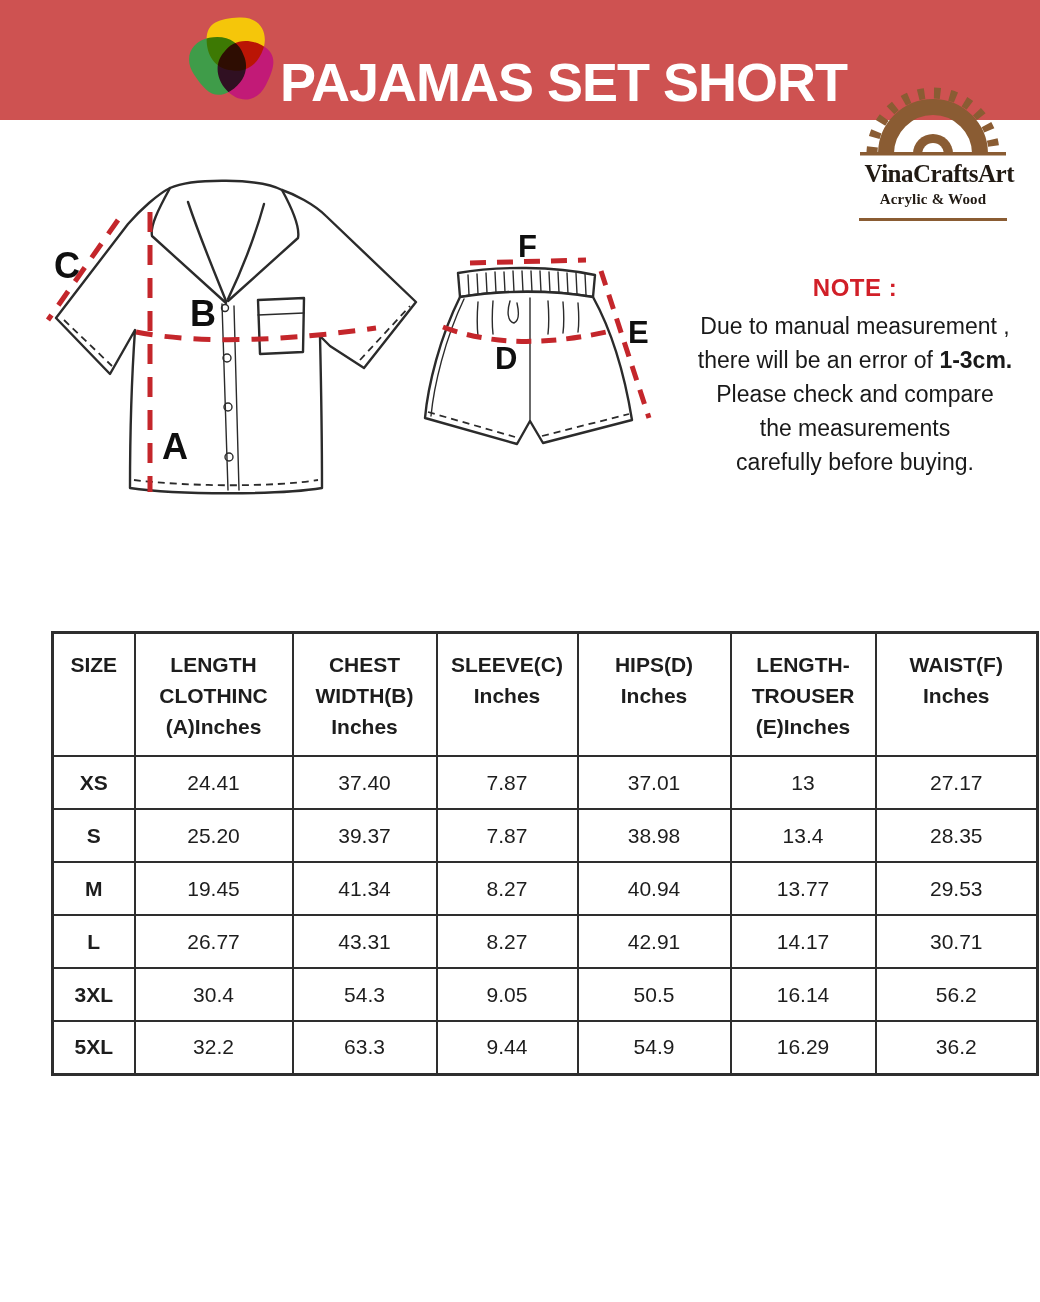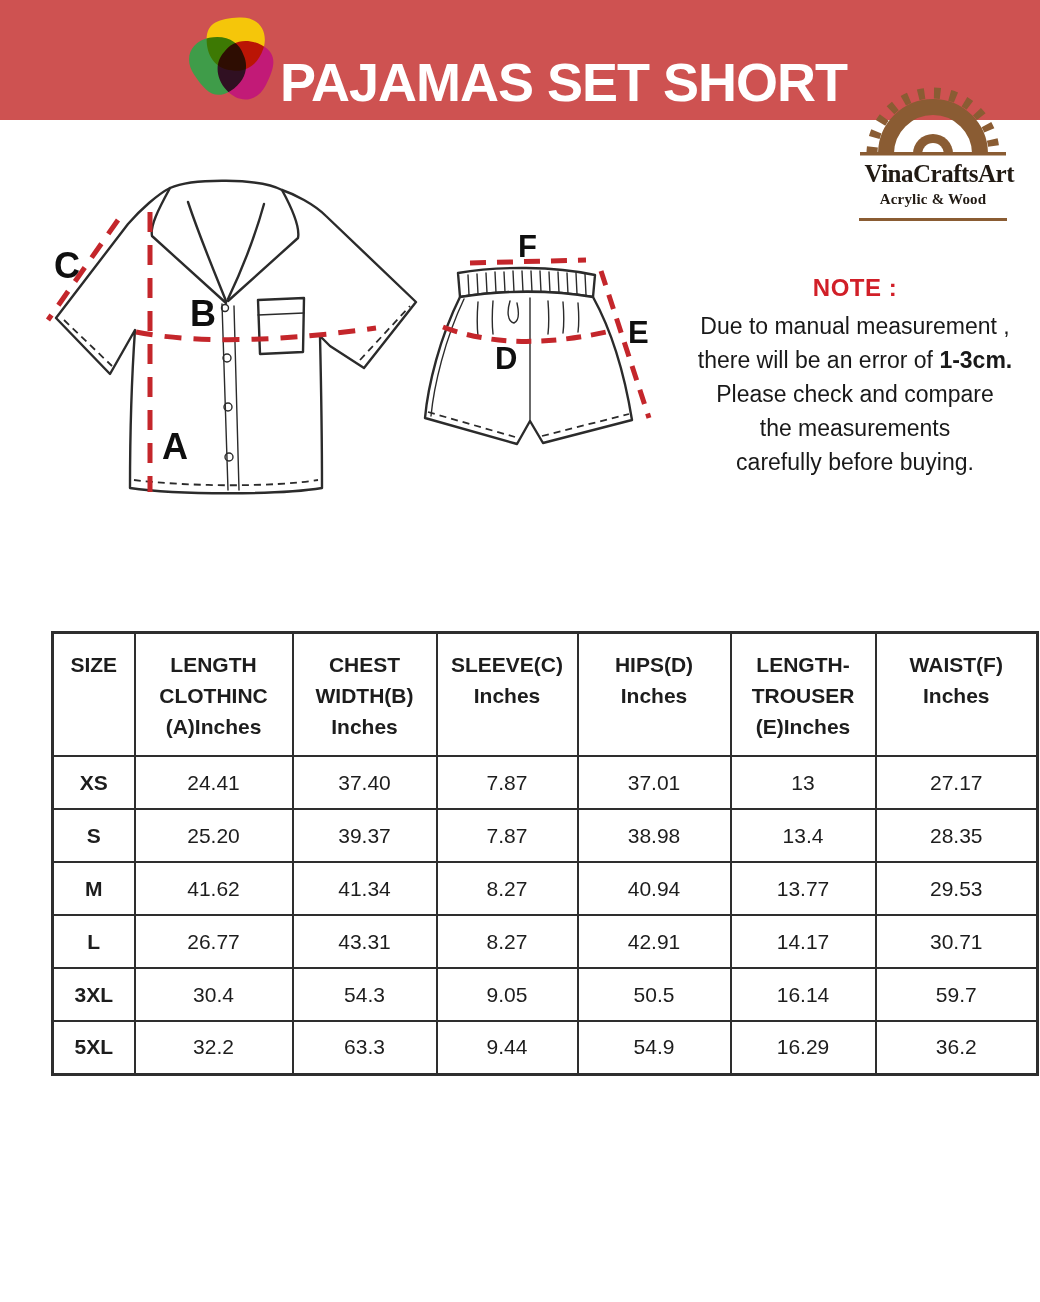--- a/index.html
+++ b/index.html
@@ -261,21 +261,21 @@
           <td>S</td>
           <td>25.20</td>
           <td>39.37</td>
           <td>7.87</td>
           <td>38.98</td>
           <td>13.4</td>
           <td>28.35</td>
         </tr>
         <tr>
           <td>M</td>
-          <td>41.62</td>
+          <td>19.45</td>
           <td>41.34</td>
           <td>8.27</td>
           <td>40.94</td>
           <td>13.77</td>
           <td>29.53</td>
         </tr>
         <tr>
           <td>L</td>
           <td>26.77</td>
           <td>43.31</td>
@@ -284,21 +284,21 @@
           <td>14.17</td>
           <td>30.71</td>
         </tr>
         <tr>
           <td>3XL</td>
           <td>30.4</td>
           <td>54.3</td>
           <td>9.05</td>
           <td>50.5</td>
           <td>16.14</td>
-          <td>59.7</td>
+          <td>56.2</td>
         </tr>
         <tr>
           <td>5XL</td>
           <td>32.2</td>
           <td>63.3</td>
           <td>9.44</td>
           <td>54.9</td>
           <td>16.29</td>
           <td>36.2</td>
         </tr>

